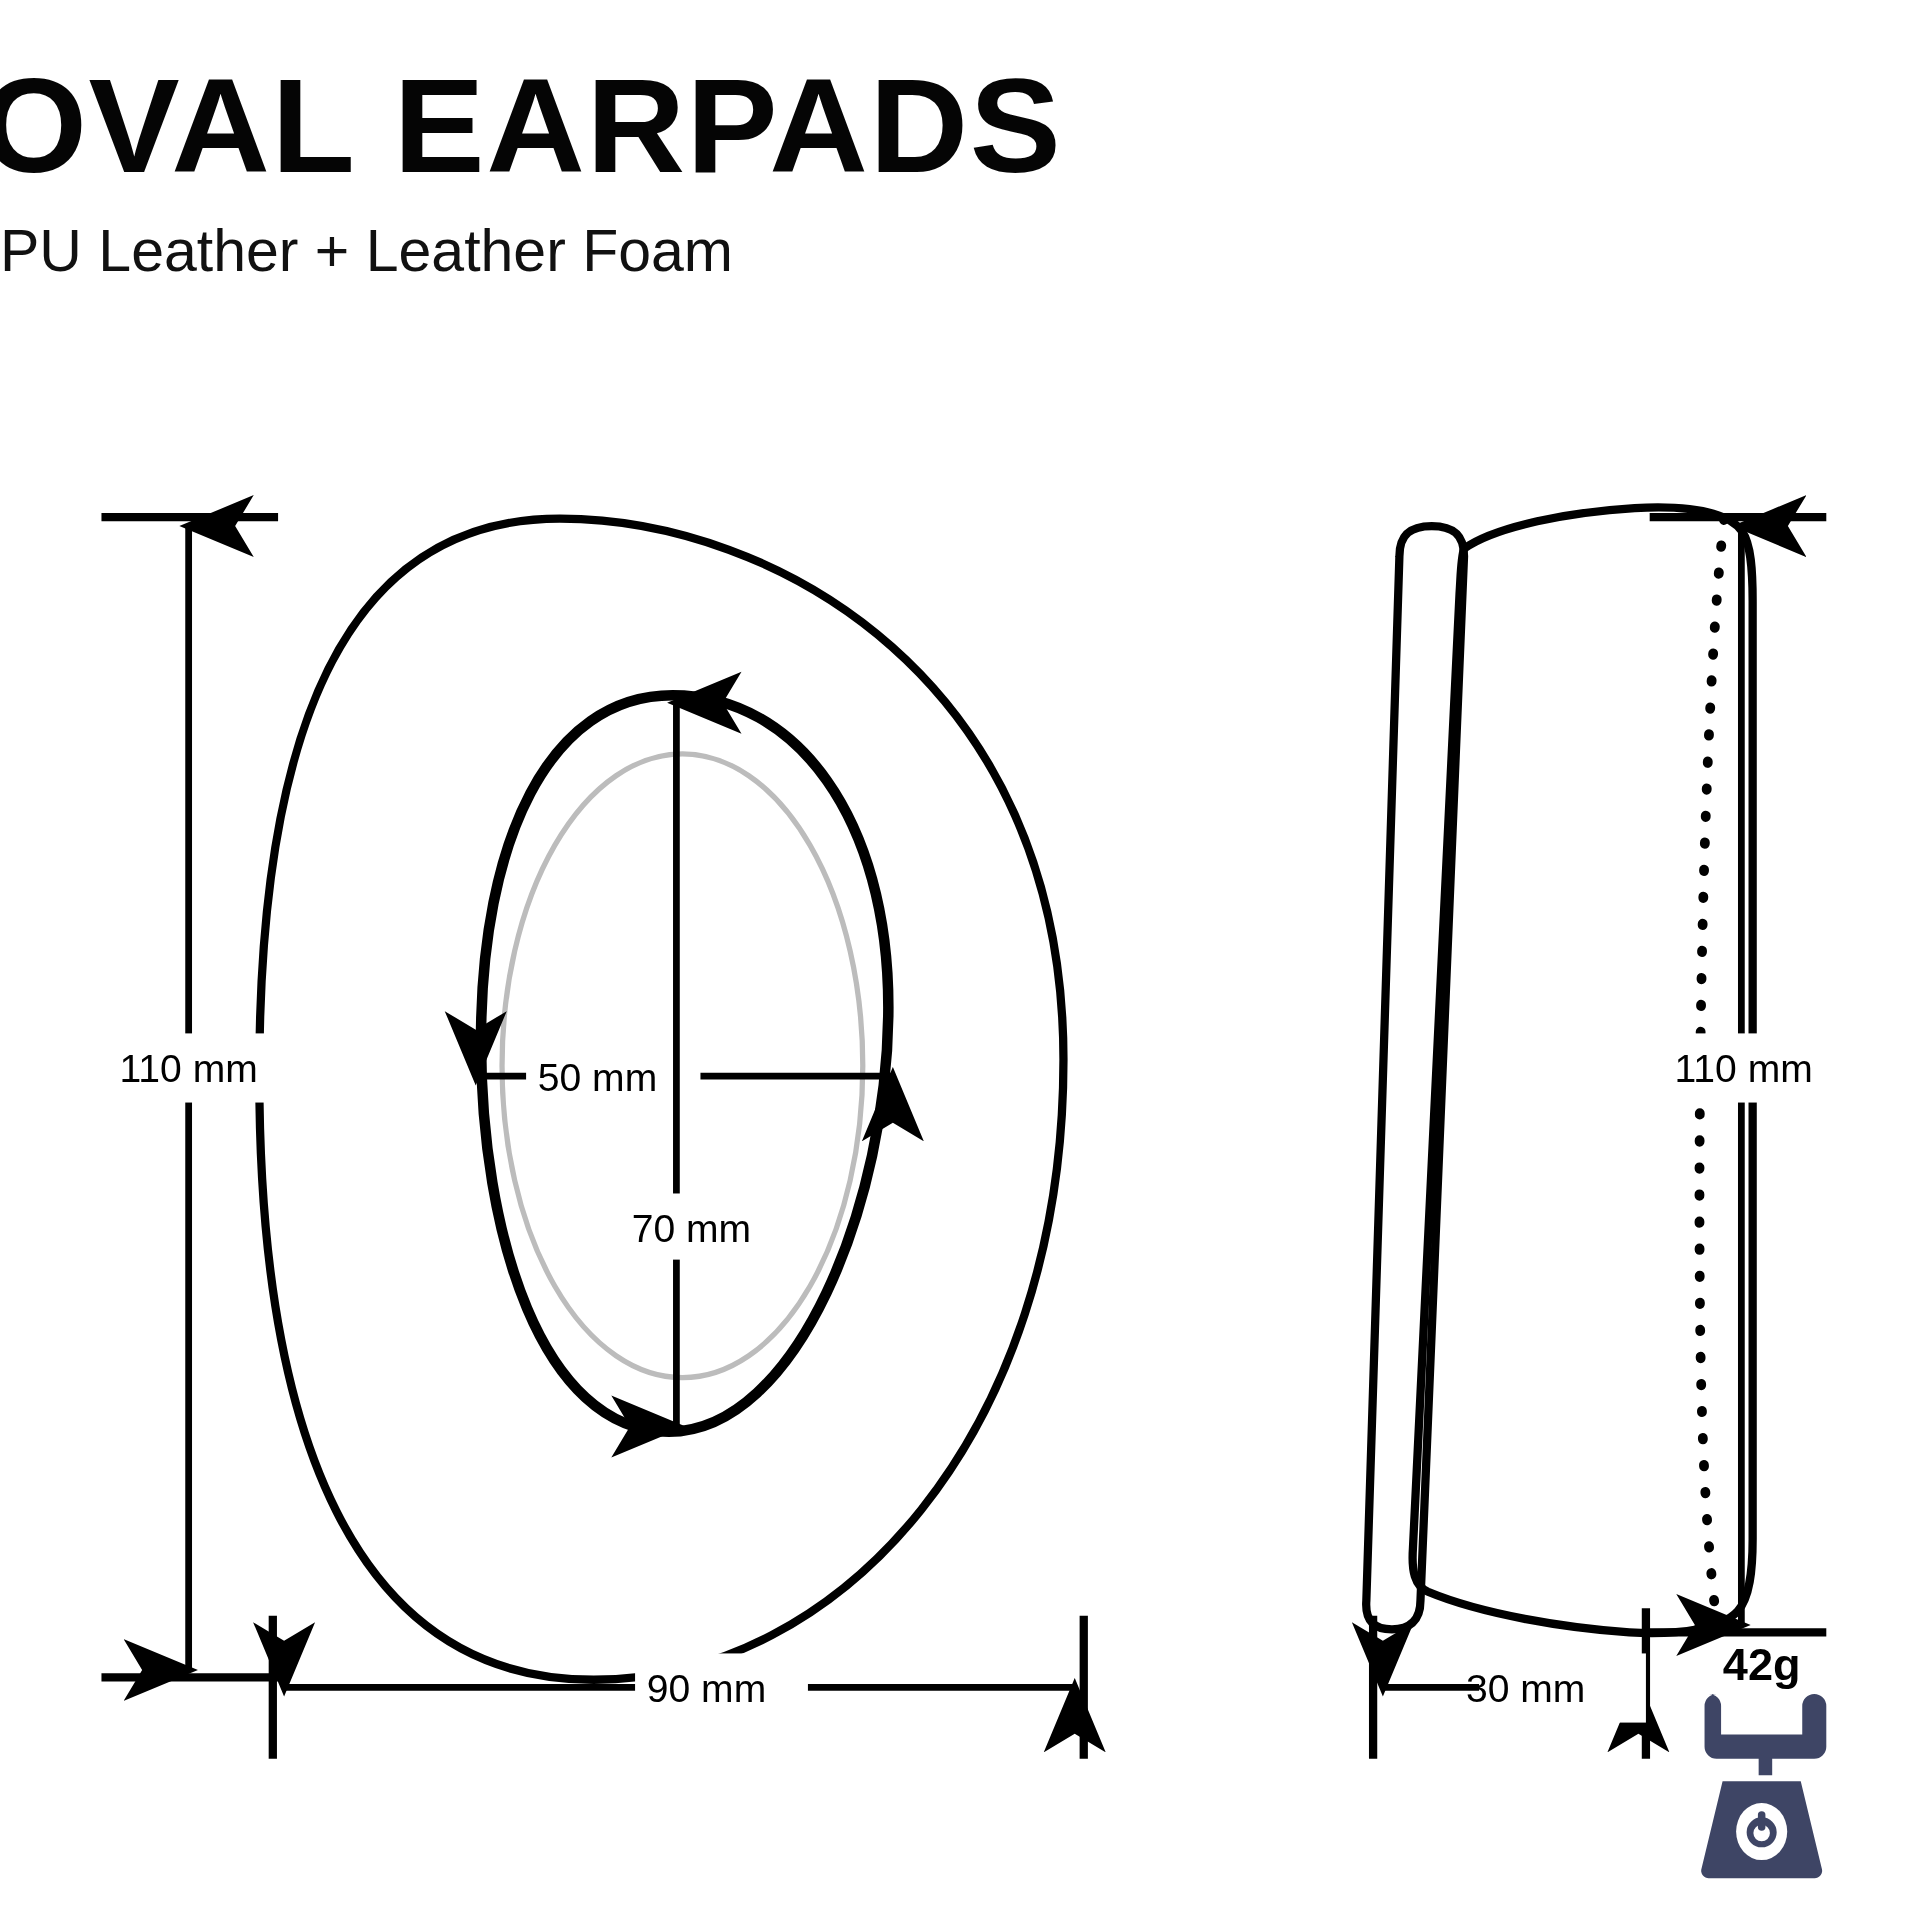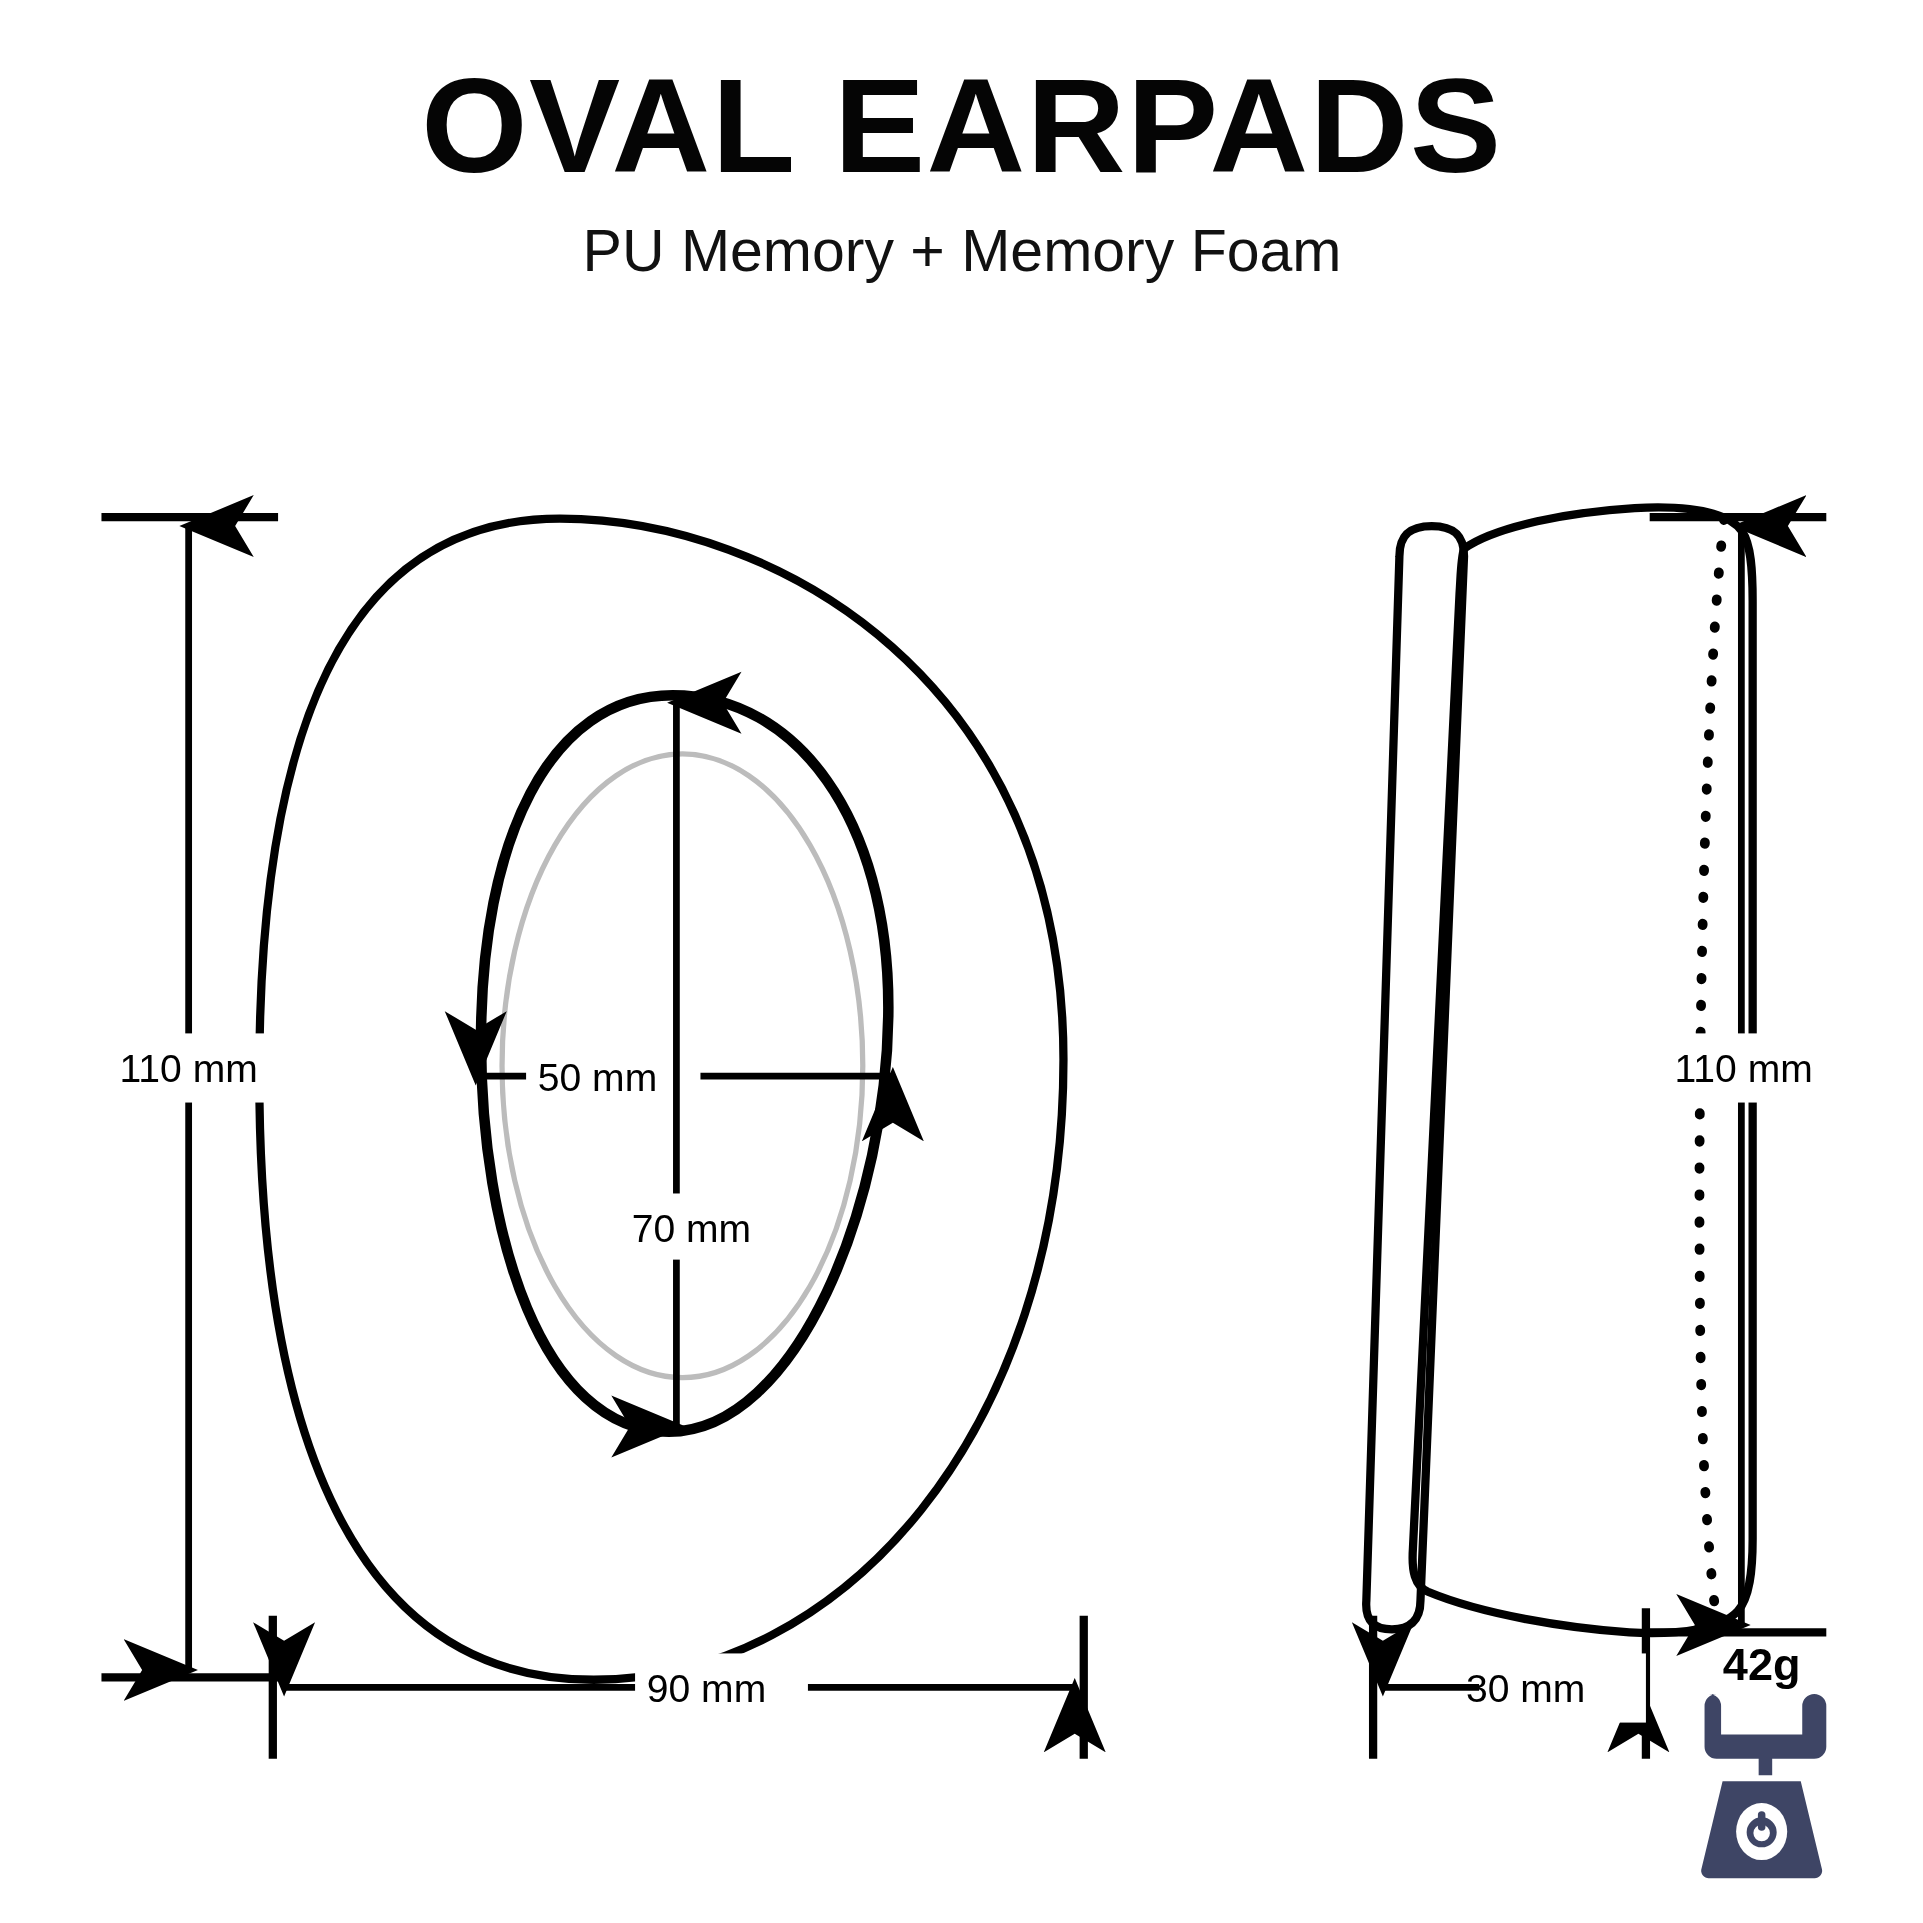--- a/index.html
+++ b/index.html
@@ -19,21 +19,21 @@
     position: absolute;
     inset: 0;
     width: 1924px;
     height: 1924px;
   }
   .header {
     position: absolute;
     top: 0;
     left: 0;
     width: 1924px;
-    text-align: center;
+    text-align: left;
     pointer-events: none;
   }
   .title {
     font-family: "Liberation Sans", sans-serif;
     font-weight: 700;
     font-size: 134px;
     letter-spacing: 1.5px;
     line-height: 1;
     margin: 0;
     padding-top: 59px;
@@ -68,21 +68,21 @@
     fill: #000000;
   }
 </style>
 </head>
 <body>
 
 <div id="sheet">
 
   <div class="header">
     <h1 class="title">OVAL EARPADS</h1>
-    <h2 class="subtitle">PU Memory + Memory Foam</h2>
+    <h2 class="subtitle">PU Leather + Leather Foam</h2>
   </div>
 
   <svg id="drawing" viewBox="0 0 2560 2560" xmlns="http://www.w3.org/2000/svg">
 
     <defs>
       <marker id="arrUp" viewBox="0 0 12 12" refX="6" refY="1.5" markerWidth="11" markerHeight="11" orient="auto-start-reverse">
         <path d="M6 0 L11 12 L6 9 L1 12 Z" fill="#000"></path>
       </marker>
       <marker id="arrEnd" viewBox="0 0 12 12" refX="6" refY="1.5" markerWidth="11" markerHeight="11" orient="auto">
         <path d="M6 0 L11 12 L6 9 L1 12 Z" fill="#000"></path>

